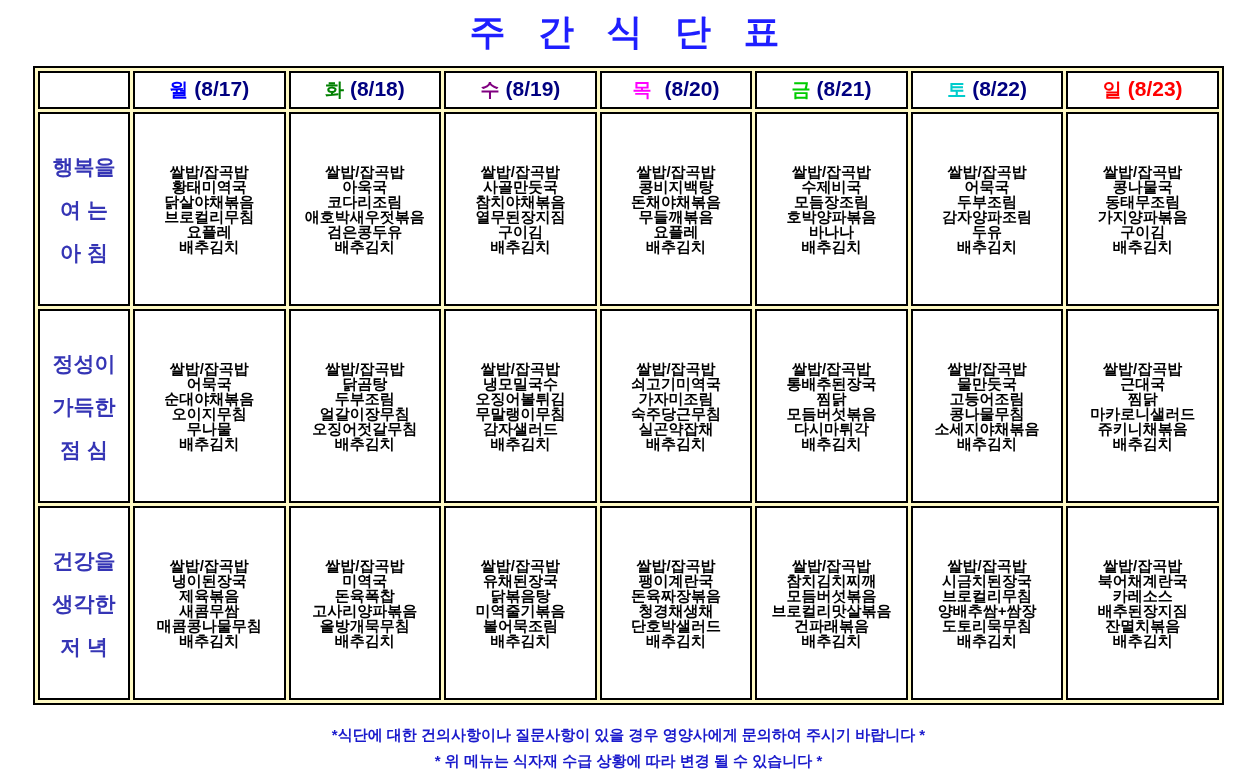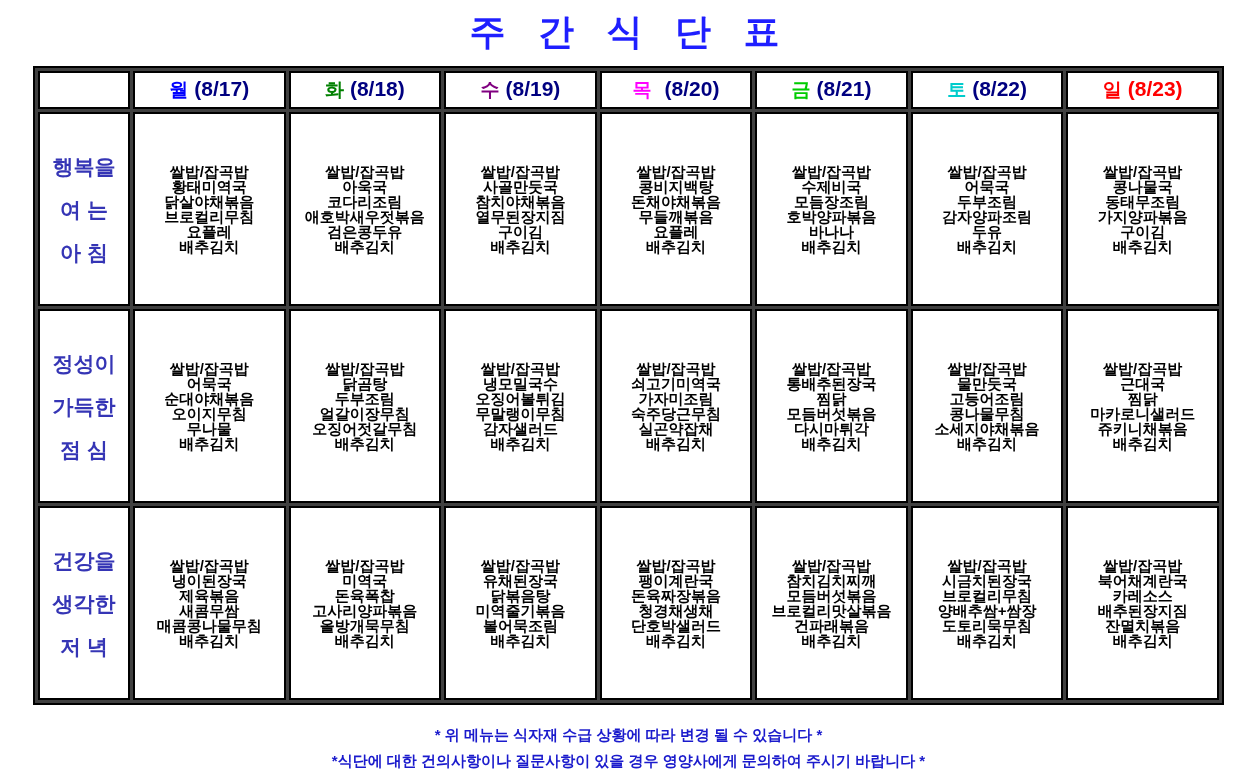--- a/index.html
+++ b/index.html
@@ -11,21 +11,21 @@
   .page-title{
     position:absolute;top:8px;left:0;width:100%;
     text-align:center;
     font-family:"DejaVu Serif","Liberation Serif",serif;
     font-size:36px;font-weight:bold;letter-spacing:10px;
   }
   table.menu-table{
     position:absolute;left:33px;top:66px;
     width:1191px;
     border-collapse:separate;border-spacing:3px;
-    border:2px solid #000;background:#404040;
+    border:2px solid #000;background:#fef9c3;
     table-layout:fixed;
   }
   table.menu-table td{
     border:2px solid #000;background:#fff;
     vertical-align:middle;text-align:center;
     padding:0;
   }
   td.corner-cell{width:88px;}
   tr.header-row td{height:34px;}
   .day-glyph{font-size:19px;font-weight:bold;margin-right:6px;}
@@ -317,15 +317,15 @@
             <div class="menu-line">배추된장지짐</div>
             <div class="menu-line">잔멸치볶음</div>
             <div class="menu-line">배추김치</div>
           </div>
         </td>
   </tr>
 </tbody>
   </table>
 
 <div class="footer" style="color: rgb(26, 26, 204);">
+  <div>*식단에 대한 건의사항이나 질문사항이 있을 경우 영양사에게 문의하여 주시기 바랍니다 *</div>
   <div>* 위 메뉴는 식자재 수급 상황에 따라 변경 될 수 있습니다 *</div>
-  <div>*식단에 대한 건의사항이나 질문사항이 있을 경우 영양사에게 문의하여 주시기 바랍니다 *</div>
 </div>
 
 </body></html>

